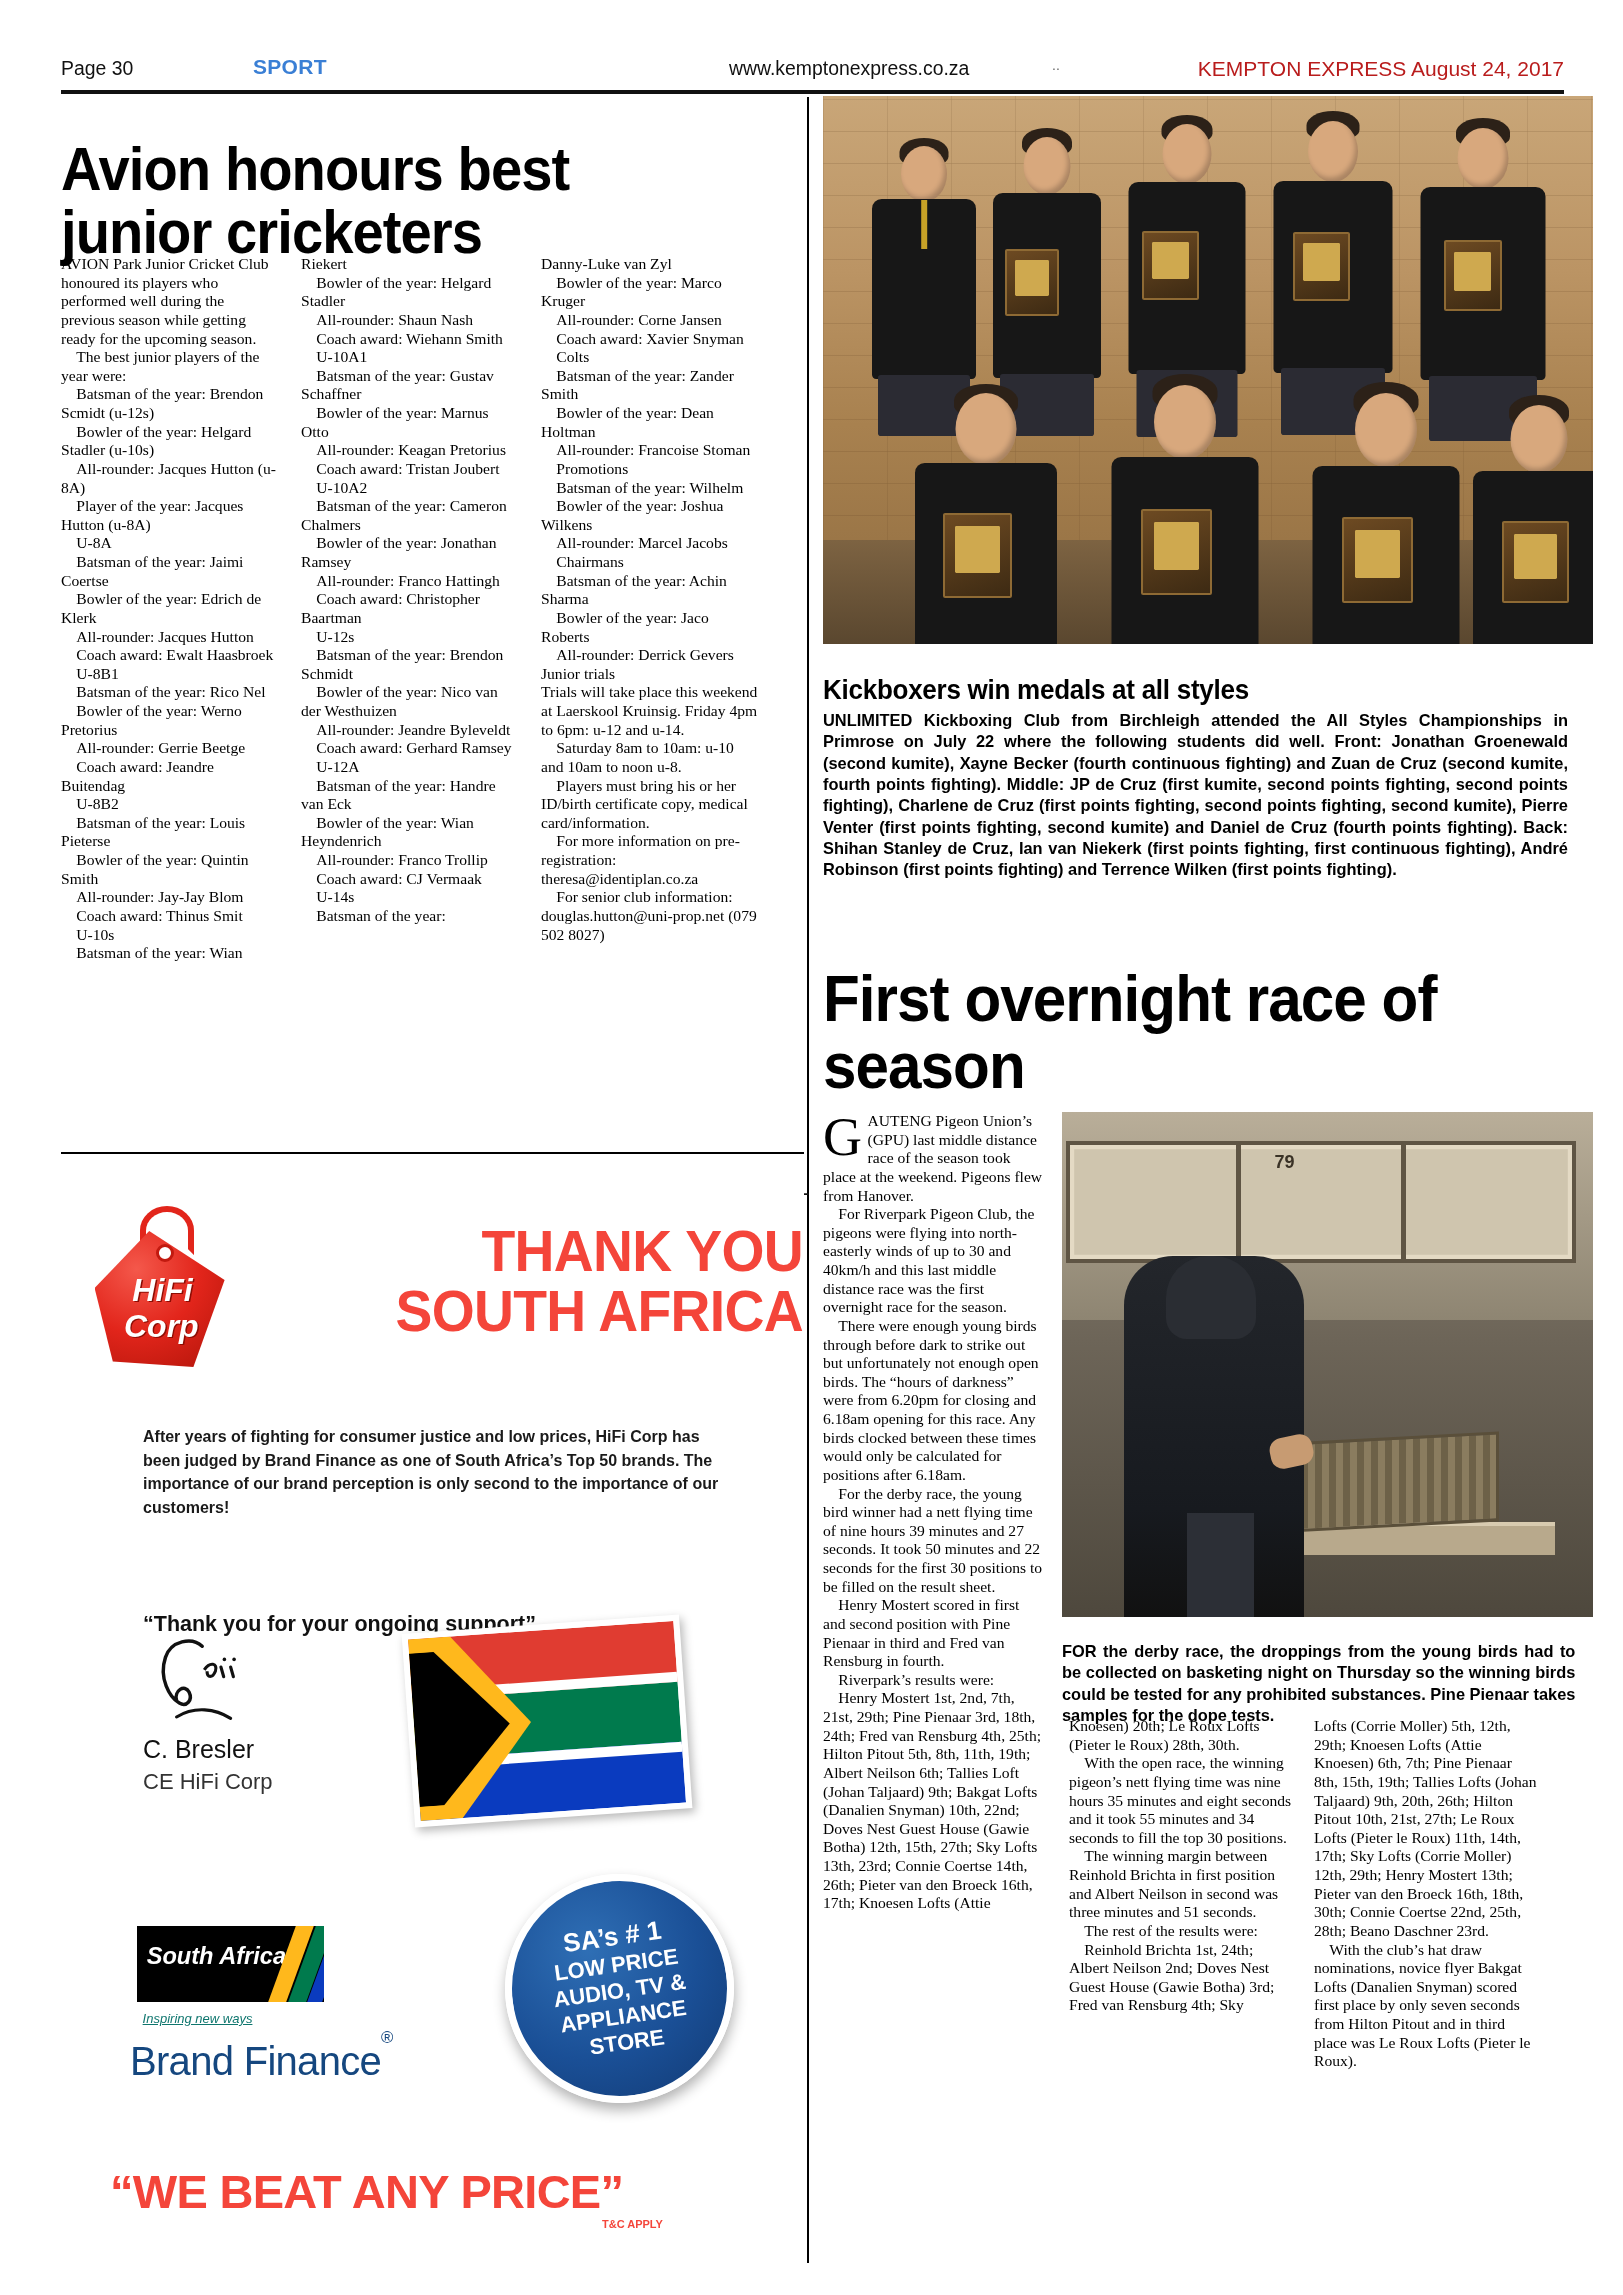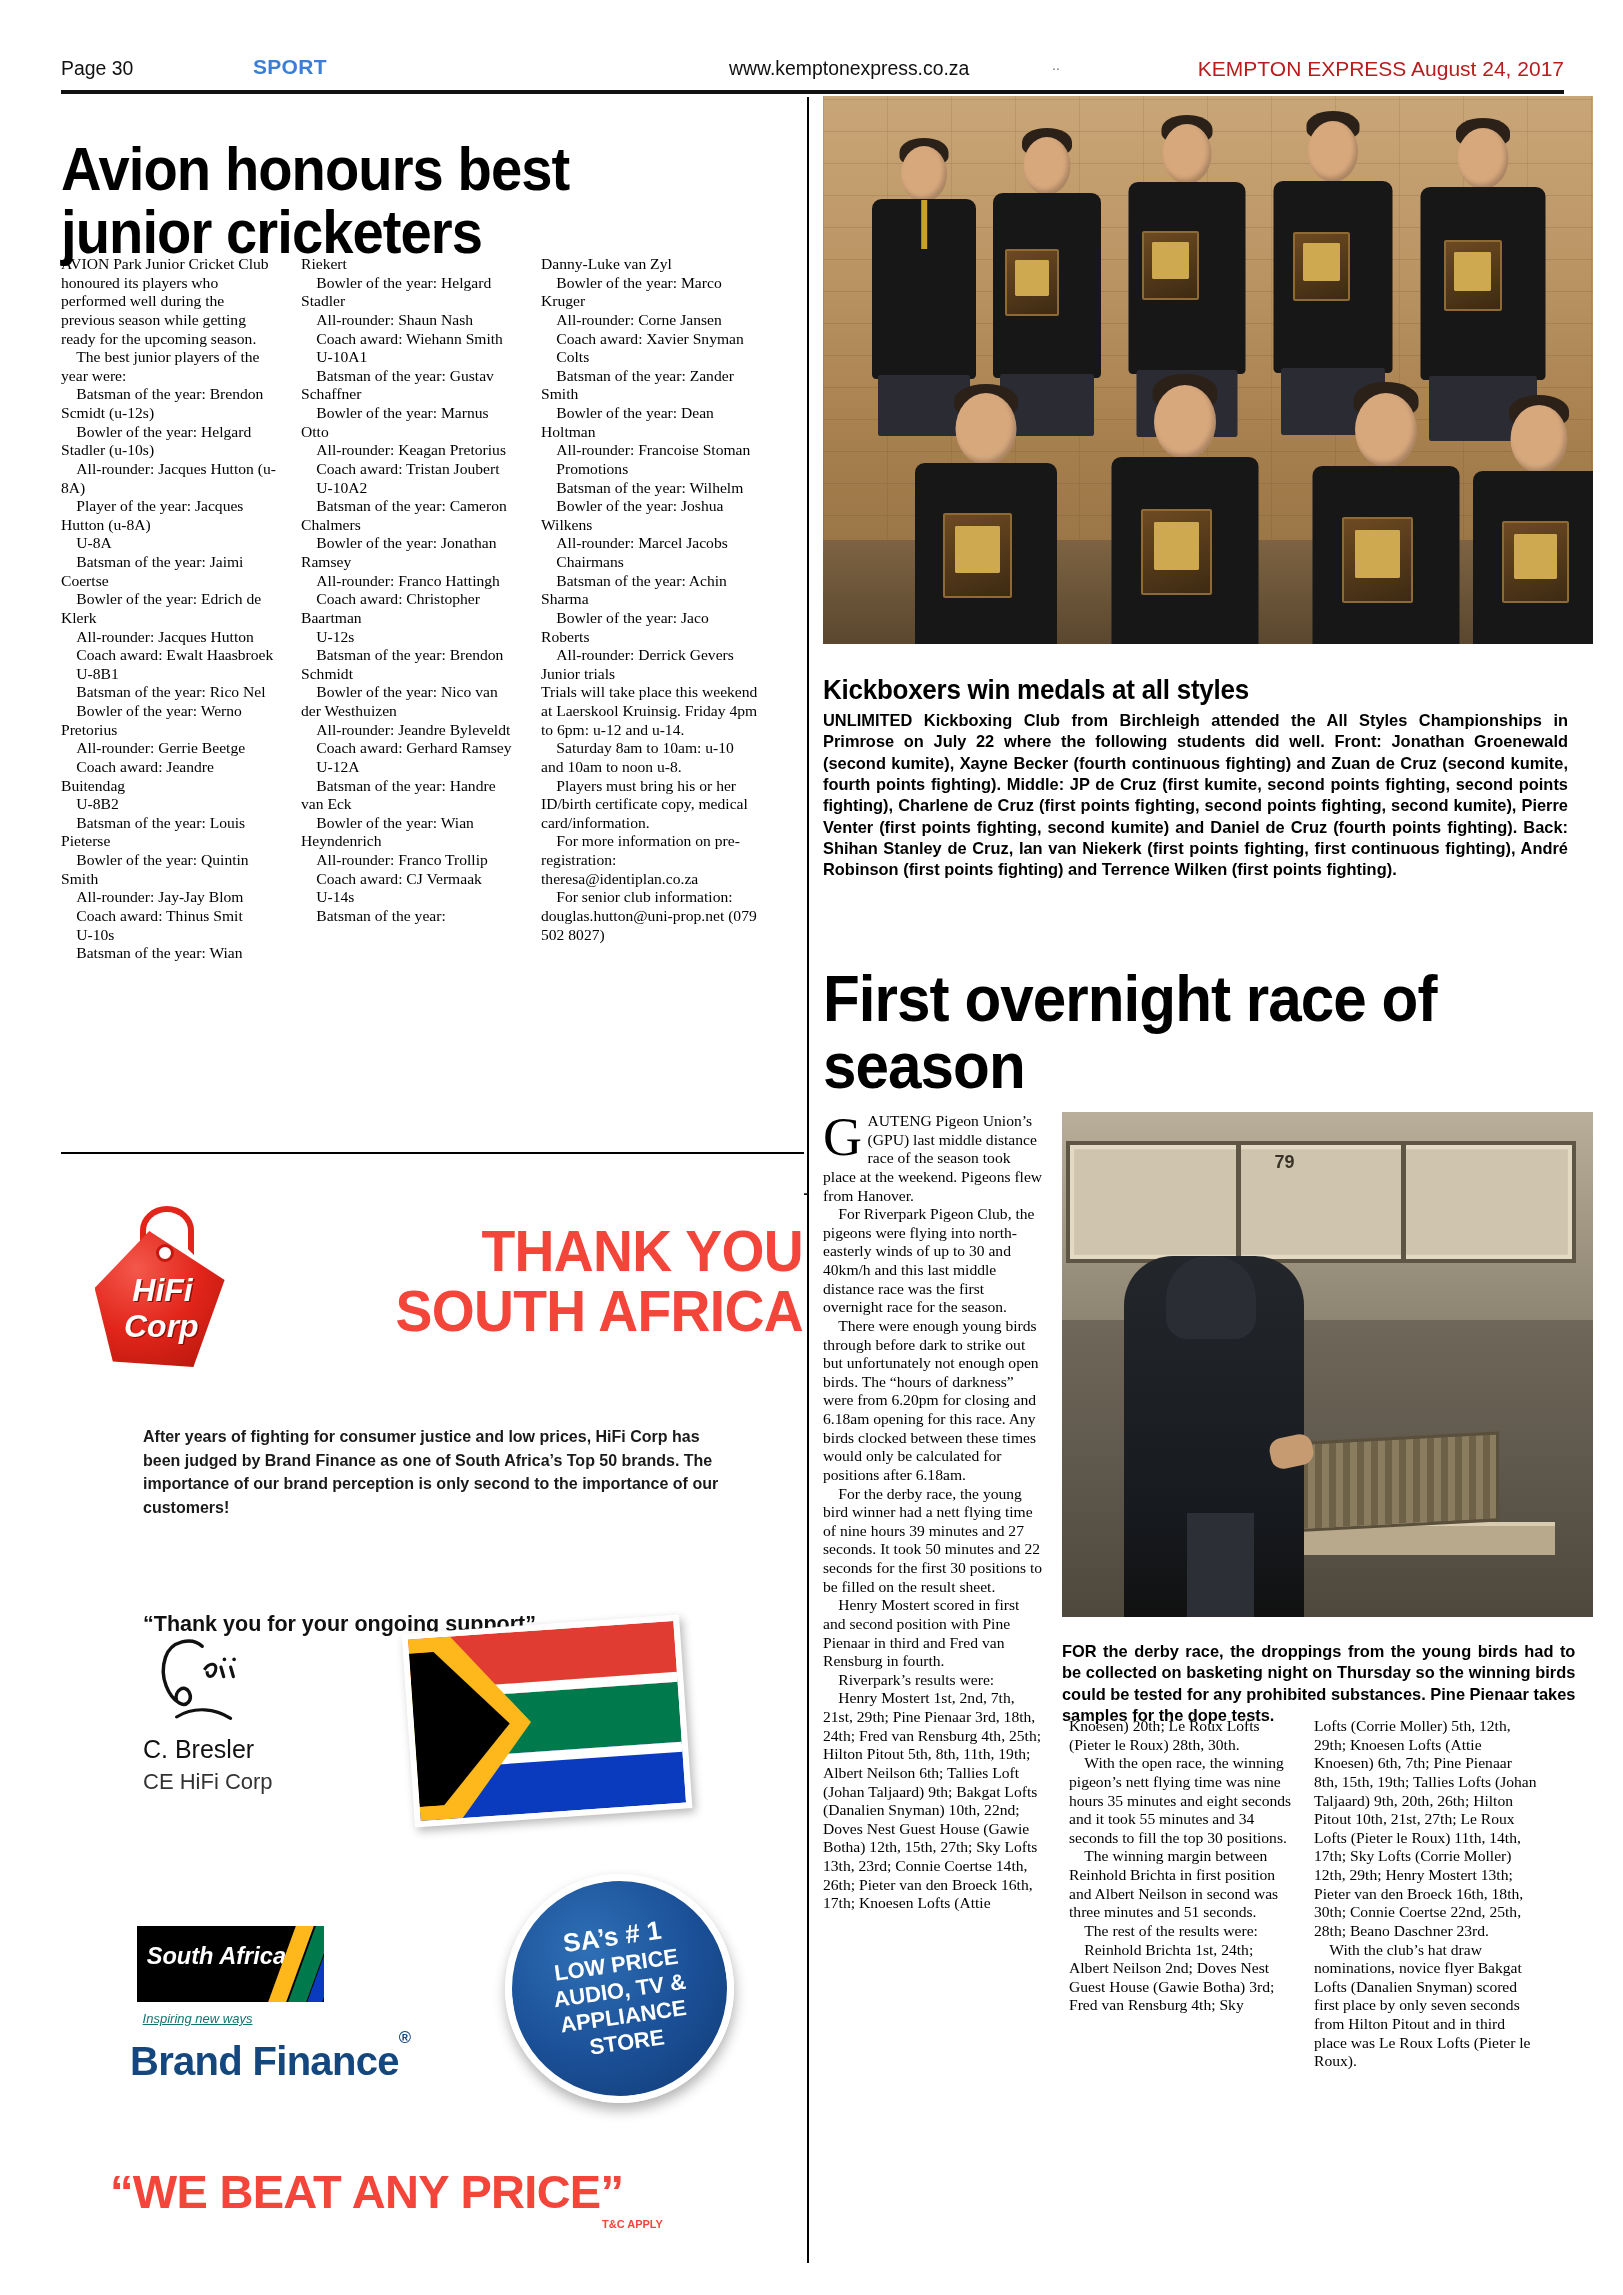--- a/index.html
+++ b/index.html
@@ -334,21 +334,21 @@
   }
   .bsa-stripe1{position:absolute;right:23.6px;top:-14px;width:18px;height:104px;background:#ffb81c;transform:skewX(-20deg);}
   .bsa-stripe2{position:absolute;right:4.2px;top:-14px;width:18px;height:104px;background:#007a4d;transform:skewX(-20deg);}
   .bsa-stripe3{position:absolute;right:-12.5px;top:-14px;width:15.3px;height:104px;background:#0a3bbf;transform:skewX(-20deg);}
   .brandsa-tag{
     position:absolute; left:5.6px; top:85px;
     font-family:"Liberation Sans", sans-serif; font-style:italic; font-size:13px; color:#0f766e;text-decoration:underline;
   }
   .brandfin {
     position:absolute; left:69px; top:859px;
-    font-family:"Liberation Sans", sans-serif; font-weight:bold;
+    font-family:"Liberation Sans", sans-serif; font-weight:normal;
     font-size:40px; color:#15477f; letter-spacing:-0.7px;
   }
   .brandfin sup{ font-size:16.7px; top:-18px; position:relative;}
   .ad-bottom {
     position:absolute; left:49px; top:984px; width:652px;
     font-family:"Liberation Sans", sans-serif; font-weight:bold;
     font-size:47px; color:#f4453a; letter-spacing:-0.7px;
   }
   .ad-tc {
     position:absolute; left:541px; top:1038px;

